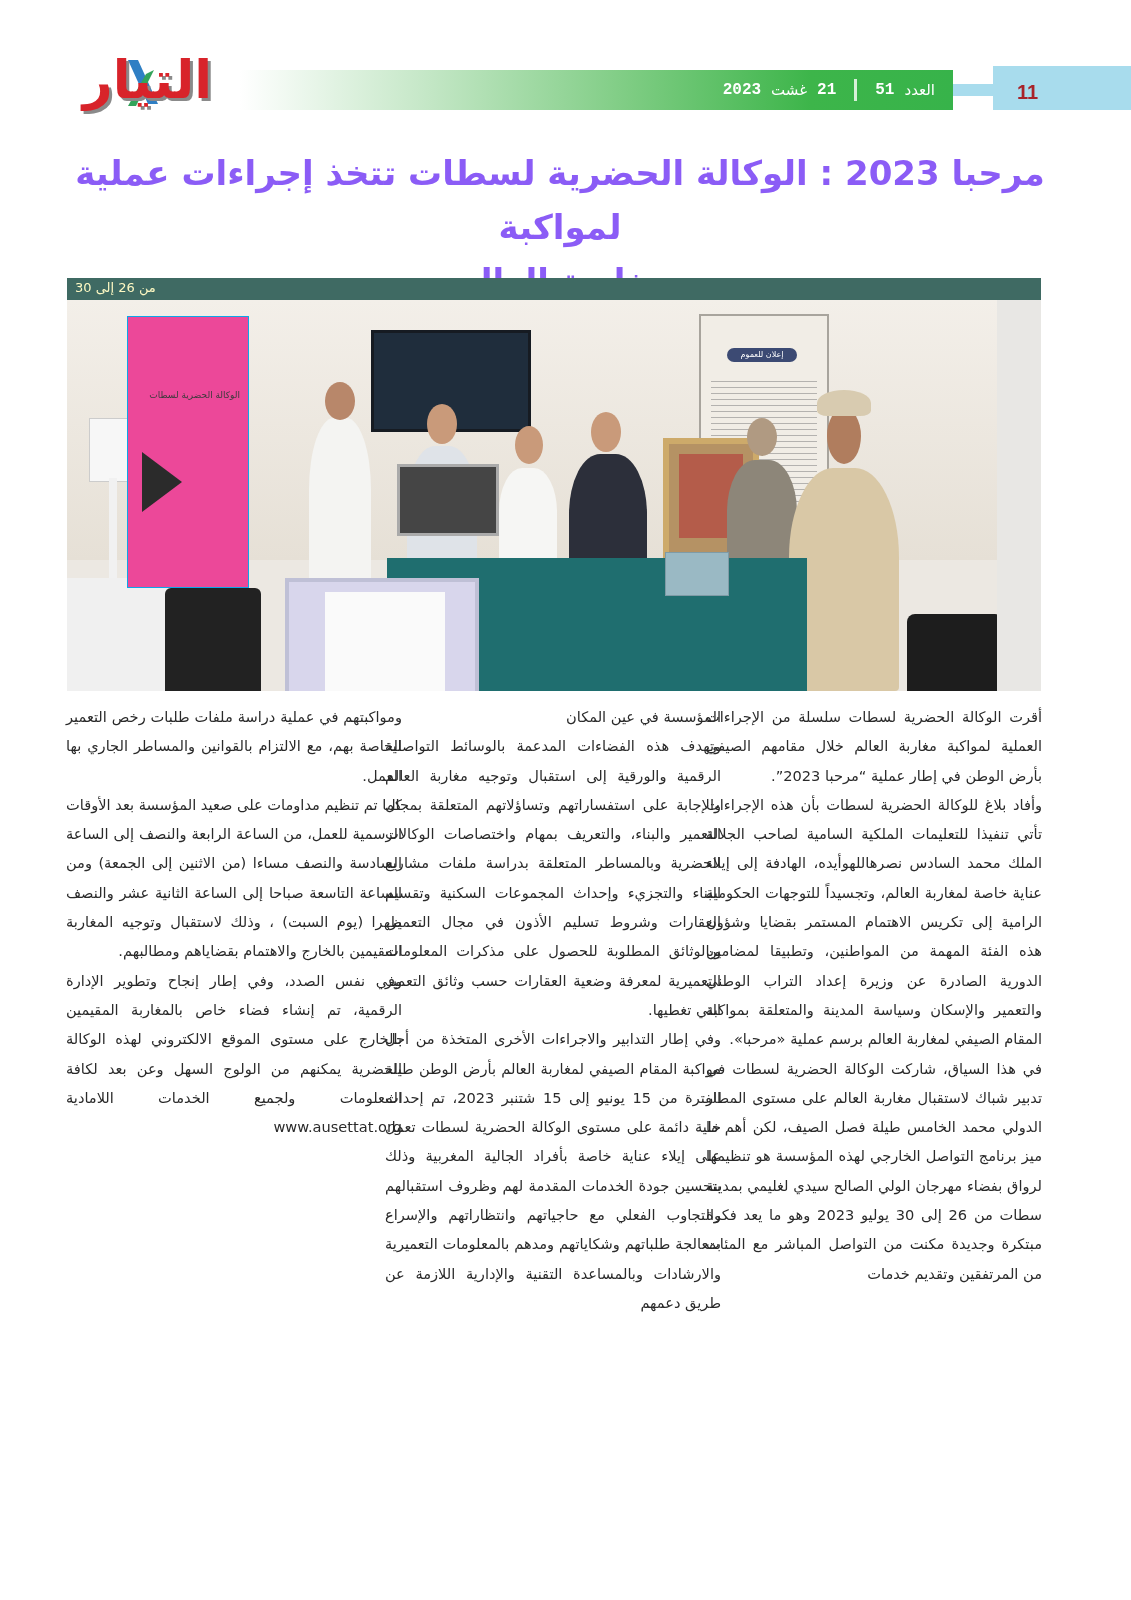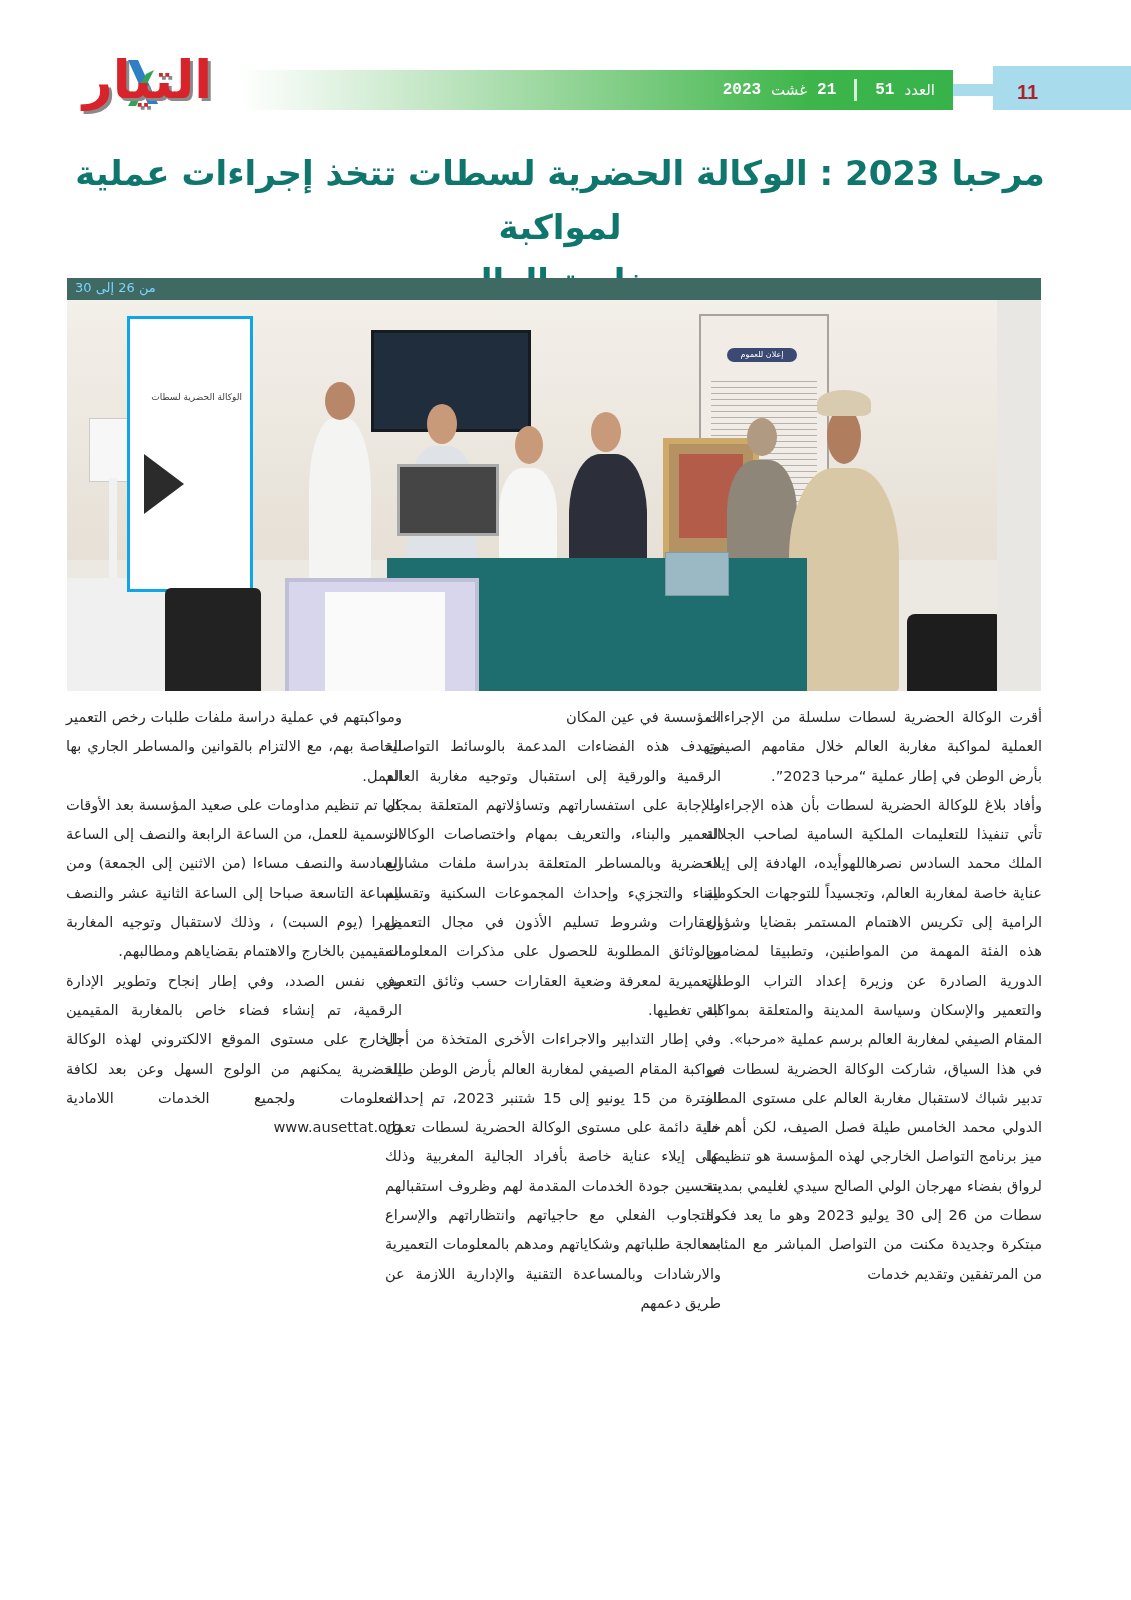--- a/index.html
+++ b/index.html
@@ -12,28 +12,28 @@
     .logo-x { position: absolute; left: 62px; top: 14px; width: 36px; height: 48px; }
     .green-bar { position: absolute; left: 240px; top: 70px; width: 713px; height: 40px; background: linear-gradient(to right, #ffffff 0%, #c7e8c9 25%, #7dcc82 55%, #3db54a 80%, #37b34a 100%); }
     .issue-info { position: absolute; right: 0; top: 0; height: 40px; display: flex; align-items: center; gap: 10px; padding-right: 18px; color: #ffffff; font-size: 15px; direction: rtl; }
     .issue-info b { font-weight: bold; font-size: 16px; font-family: Liberation Mono, monospace; }
     .issue-sep { width: 3px; height: 22px; background: #d8f0d9; margin: 0 8px; }
     .connector { position: absolute; left: 953px; top: 84px; width: 40px; height: 12px; background: #a8dced; }
     .page-num-box { position: absolute; left: 993px; top: 66px; width: 138px; height: 44px; background: #a8dced; }
     .page-num { position: absolute; left: 24px; top: 15px; font-size: 20px; font-weight: bold; color: #a8232a; font-family: "Liberation Sans", sans-serif; }
 
     
-    .title { position: absolute; left: 60px; top: 146px; width: 1000px; text-align: center; direction: rtl; font-family: "DejaVu Sans", sans-serif; font-weight: bold; font-size: 34px; line-height: 54px; color: #0f766e; }
+    .title { position: absolute; left: 60px; top: 146px; width: 1000px; text-align: center; direction: rtl; font-family: "DejaVu Sans", sans-serif; font-weight: bold; font-size: 34px; line-height: 54px; color: #8b5cf6; }
 
     
     .photo { position: absolute; left: 67px; top: 278px; width: 974px; height: 413px; overflow: hidden; background: #ece8e2; }
     .tent-top { position: absolute; left: 0; top: 0; width: 100%; height: 22px; background: #3f6a63; }
-    .tent-top-text { position: absolute; left: 8px; top: 2px; color: #7dd3fc; font-size: 13px; direction: rtl; }
+    .tent-top-text { position: absolute; left: 8px; top: 2px; color: #fef9c3; font-size: 13px; direction: rtl; }
     .tent-wall { position: absolute; left: 0; top: 22px; width: 100%; height: 260px; background: linear-gradient(#f3efe9, #e6e0d6); }
-    .banner-left { position: absolute; left: 60px; top: 38px; width: 120px; height: 270px; background: #ffffff; border: 3px solid #0ea5e9; }
+    .banner-left { position: absolute; left: 60px; top: 38px; width: 120px; height: 270px; background: #ec4899; border: 1px solid #0ea5e9; }
     .banner-left .bl-text { position: absolute; right: 8px; top: 72px; width: 104px; font-size: 9px; color: #3b3b3b; direction: rtl; text-align: right; line-height: 12px; }
     .banner-left .bl-tri { position: absolute; left: 14px; top: 135px; width: 0; height: 0; border-top: 30px solid transparent; border-bottom: 30px solid transparent; border-left: 40px solid #2b2b2b; }
     .tv { position: absolute; left: 304px; top: 52px; width: 154px; height: 96px; background: #1f2d3c; border: 3px solid #161b22; }
     .sign-right { position: absolute; left: 632px; top: 36px; width: 126px; height: 210px; background: #f1ede6; border: 2px solid #a8a49d; }
     .sign-pill { position: absolute; left: 26px; top: 32px; width: 70px; height: 14px; background: #3c4a73; color: #fff; font-size: 8px; text-align: center; line-height: 14px; border-radius: 7px; direction: rtl; }
     .sign-lines { position: absolute; left: 10px; top: 60px; width: 106px; height: 130px; background: repeating-linear-gradient(#f1ede6 0 5px, #8b8b8b 5px 6px); opacity: 0.6; }
     .portrait { position: absolute; left: 596px; top: 160px; width: 84px; height: 110px; background: #b59264; border: 6px solid #cdaa6a; }
     .portrait-inner { position: absolute; left: 10px; top: 10px; right: 10px; bottom: 16px; background: #b45c4a; }
     .person { position: absolute; border-radius: 40% 40% 4px 4px; }
     .head { position: absolute; border-radius: 50%; background: #c99a7a; }

